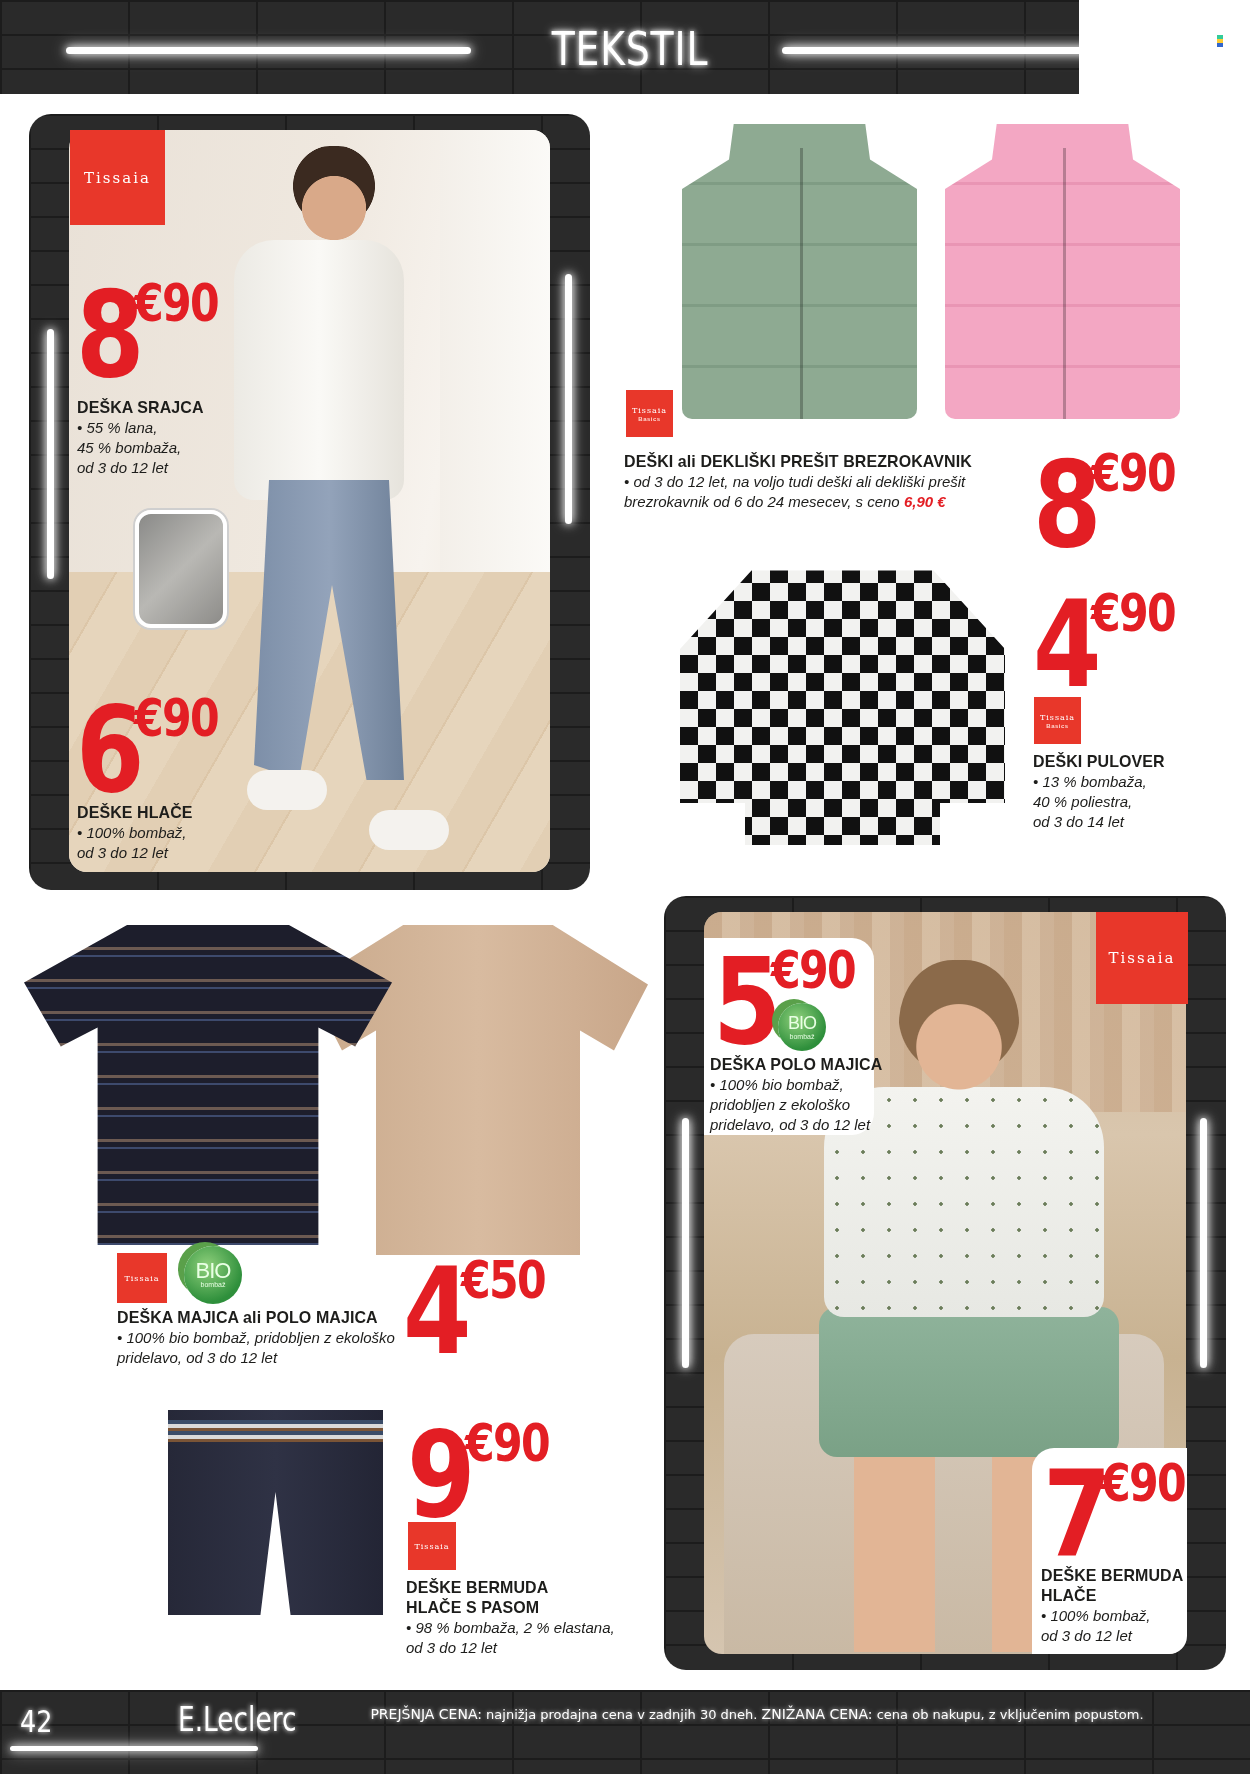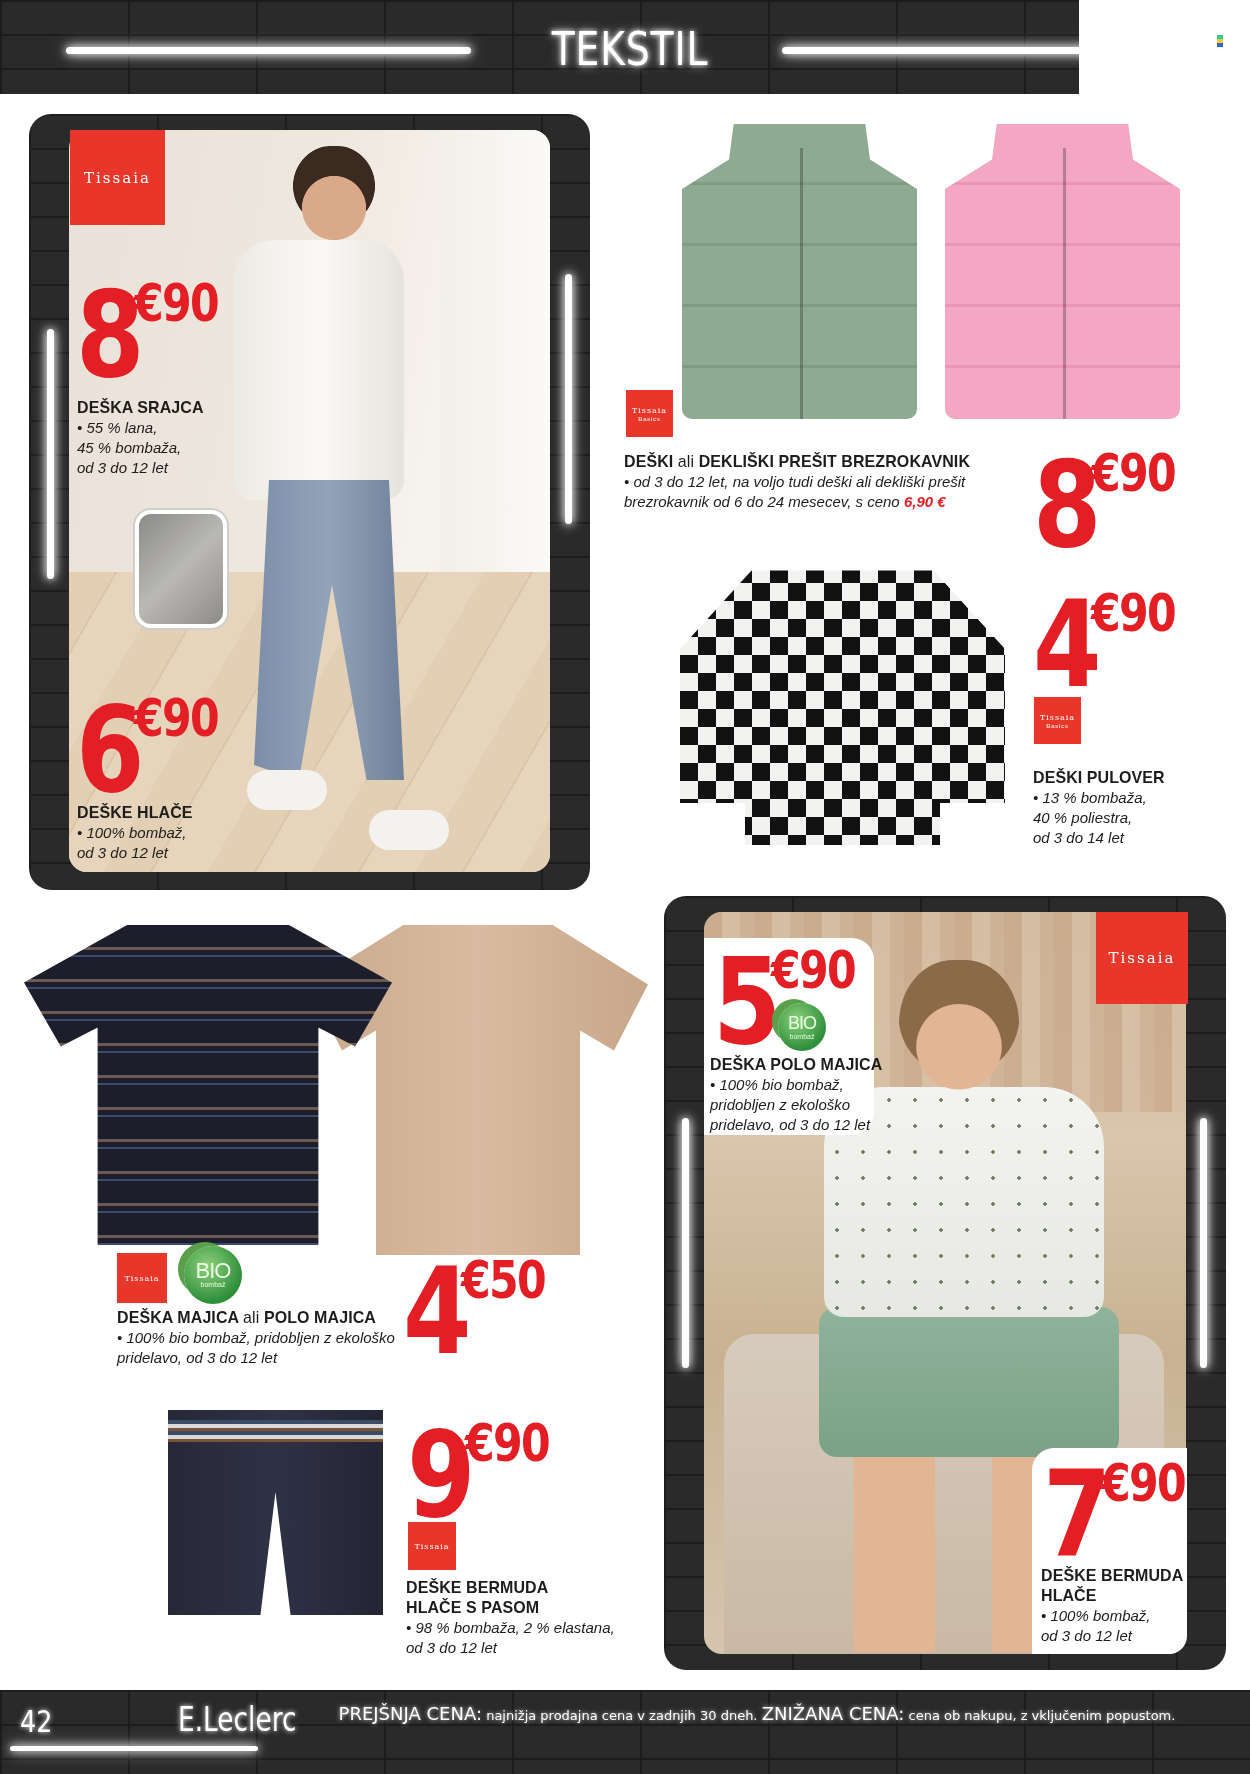--- a/index.html
+++ b/index.html
@@ -101,21 +101,21 @@
   .price { position: absolute; color: #e31e24; font-family: "DejaVu Sans", sans-serif; font-weight: bold; line-height: 1; }
   .price .euro { position: absolute; font-size: 62px; letter-spacing: -3px; transform: scaleX(.82); transform-origin: left top; }
   .price .cents-wrap { position: absolute; display: flex; align-items: flex-start; font-size: 52px; letter-spacing: -2px; transform: scaleX(.82); transform-origin: left top; }
 
   .pr-sm .euro { font-size: 120px; }
   .pr-sm .cents-wrap { left: 58px; top: 2px; font-size: 52px; }
 
   
   .info { position: absolute; font-family: "Liberation Sans", sans-serif; color: #1d1d1b; }
   .info .title { font-weight: bold; font-size: 17px; letter-spacing: .1px; line-height: 20px; transform: scaleX(.94); transform-origin: left; }
-  .info .title .ali { font-weight: normal; }
+  .info .title .ali { font-weight: bold; }
   .info .desc { font-size: 15px; line-height: 20px; font-style: italic; }
   .info .desc .red { color: #e31e24; font-weight: bold; }
 
   .white-box { position: absolute; background: #fff; border-radius: 18px; }
 
   
   .tissaia { position: absolute; background: #e8372a; color: #fff; display: flex; flex-direction: column;
     align-items: center; justify-content: center; font-family: "DejaVu Serif", serif; letter-spacing: 2px; }
   .tissaia .basics { font-family: "Liberation Sans", sans-serif; font-size: 6px; font-weight: bold; letter-spacing: .5px; color: #ffd7d0; margin-top: 1px; }
 
@@ -127,21 +127,21 @@
 
   
   .footer { position: absolute; left: 0; top: 1690px; width: 1250px; height: 84px; }
   .page-no { position: absolute; left: 20px; top: 14px; font-family: "DejaVu Sans", sans-serif; font-size: 30px; color: #fff;
     text-shadow: 0 0 6px #fff; transform: scaleX(.85); transform-origin: left; }
   .brand { position: absolute; left: 178px; top: 10px; font-family: "DejaVu Sans", sans-serif; font-size: 33px; color: #fff;
     text-shadow: 0 0 6px #fff; transform: scaleX(.8); transform-origin: left; }
   .footer .bar-foot { left: 10px; top: 56px; width: 248px; height: 5px; }
   .legal { position: absolute; left: 317px; top: 16px; width: 880px; font-family: "DejaVu Sans", sans-serif; color: #fff;
     text-shadow: 0 0 4px rgba(255,255,255,.8); font-size: 13px; line-height: 16px; text-align: center; }
-  .legal .cap { font-size: 18px; margin-top: 47px; }
+  .legal .cap { font-size: 14px; margin-top: 47px; }
 </style>
 </head>
 <body>
 
 <div class="header brick">
   <div class="neon-bar bar-left"></div>
   <div class="header-title">TEKSTIL</div>
   <div class="neon-bar bar-right"></div>
   <div class="corner-mark"></div>
 </div>
@@ -234,21 +234,21 @@
   <span class="euro">4</span>
   <div class="cents-wrap">
     <span>€</span>
       <span>90</span>
   </div>
 </div>
 <div class="tissaia" style="left:1034px;top:697px;width:47px;height:47px;font-size:8px;letter-spacing:1px;">
   <span>Tissaia</span>
   <span class="basics">Basics</span>
 </div>
-<div class="info" style="left:1033px;top:768px;">
+<div class="info" style="left:1033px;top:752px;">
   <div class="title">DEŠKI PULOVER</div>
   <div class="desc">
     <div>• 13 % bombaža,</div>
     <div>40 % poliestra,</div>
     <div>od 3 do 14 let</div>
   </div>
 </div>
 
 <div class="polo-beige"></div>
 <div class="tee-striped"></div>

